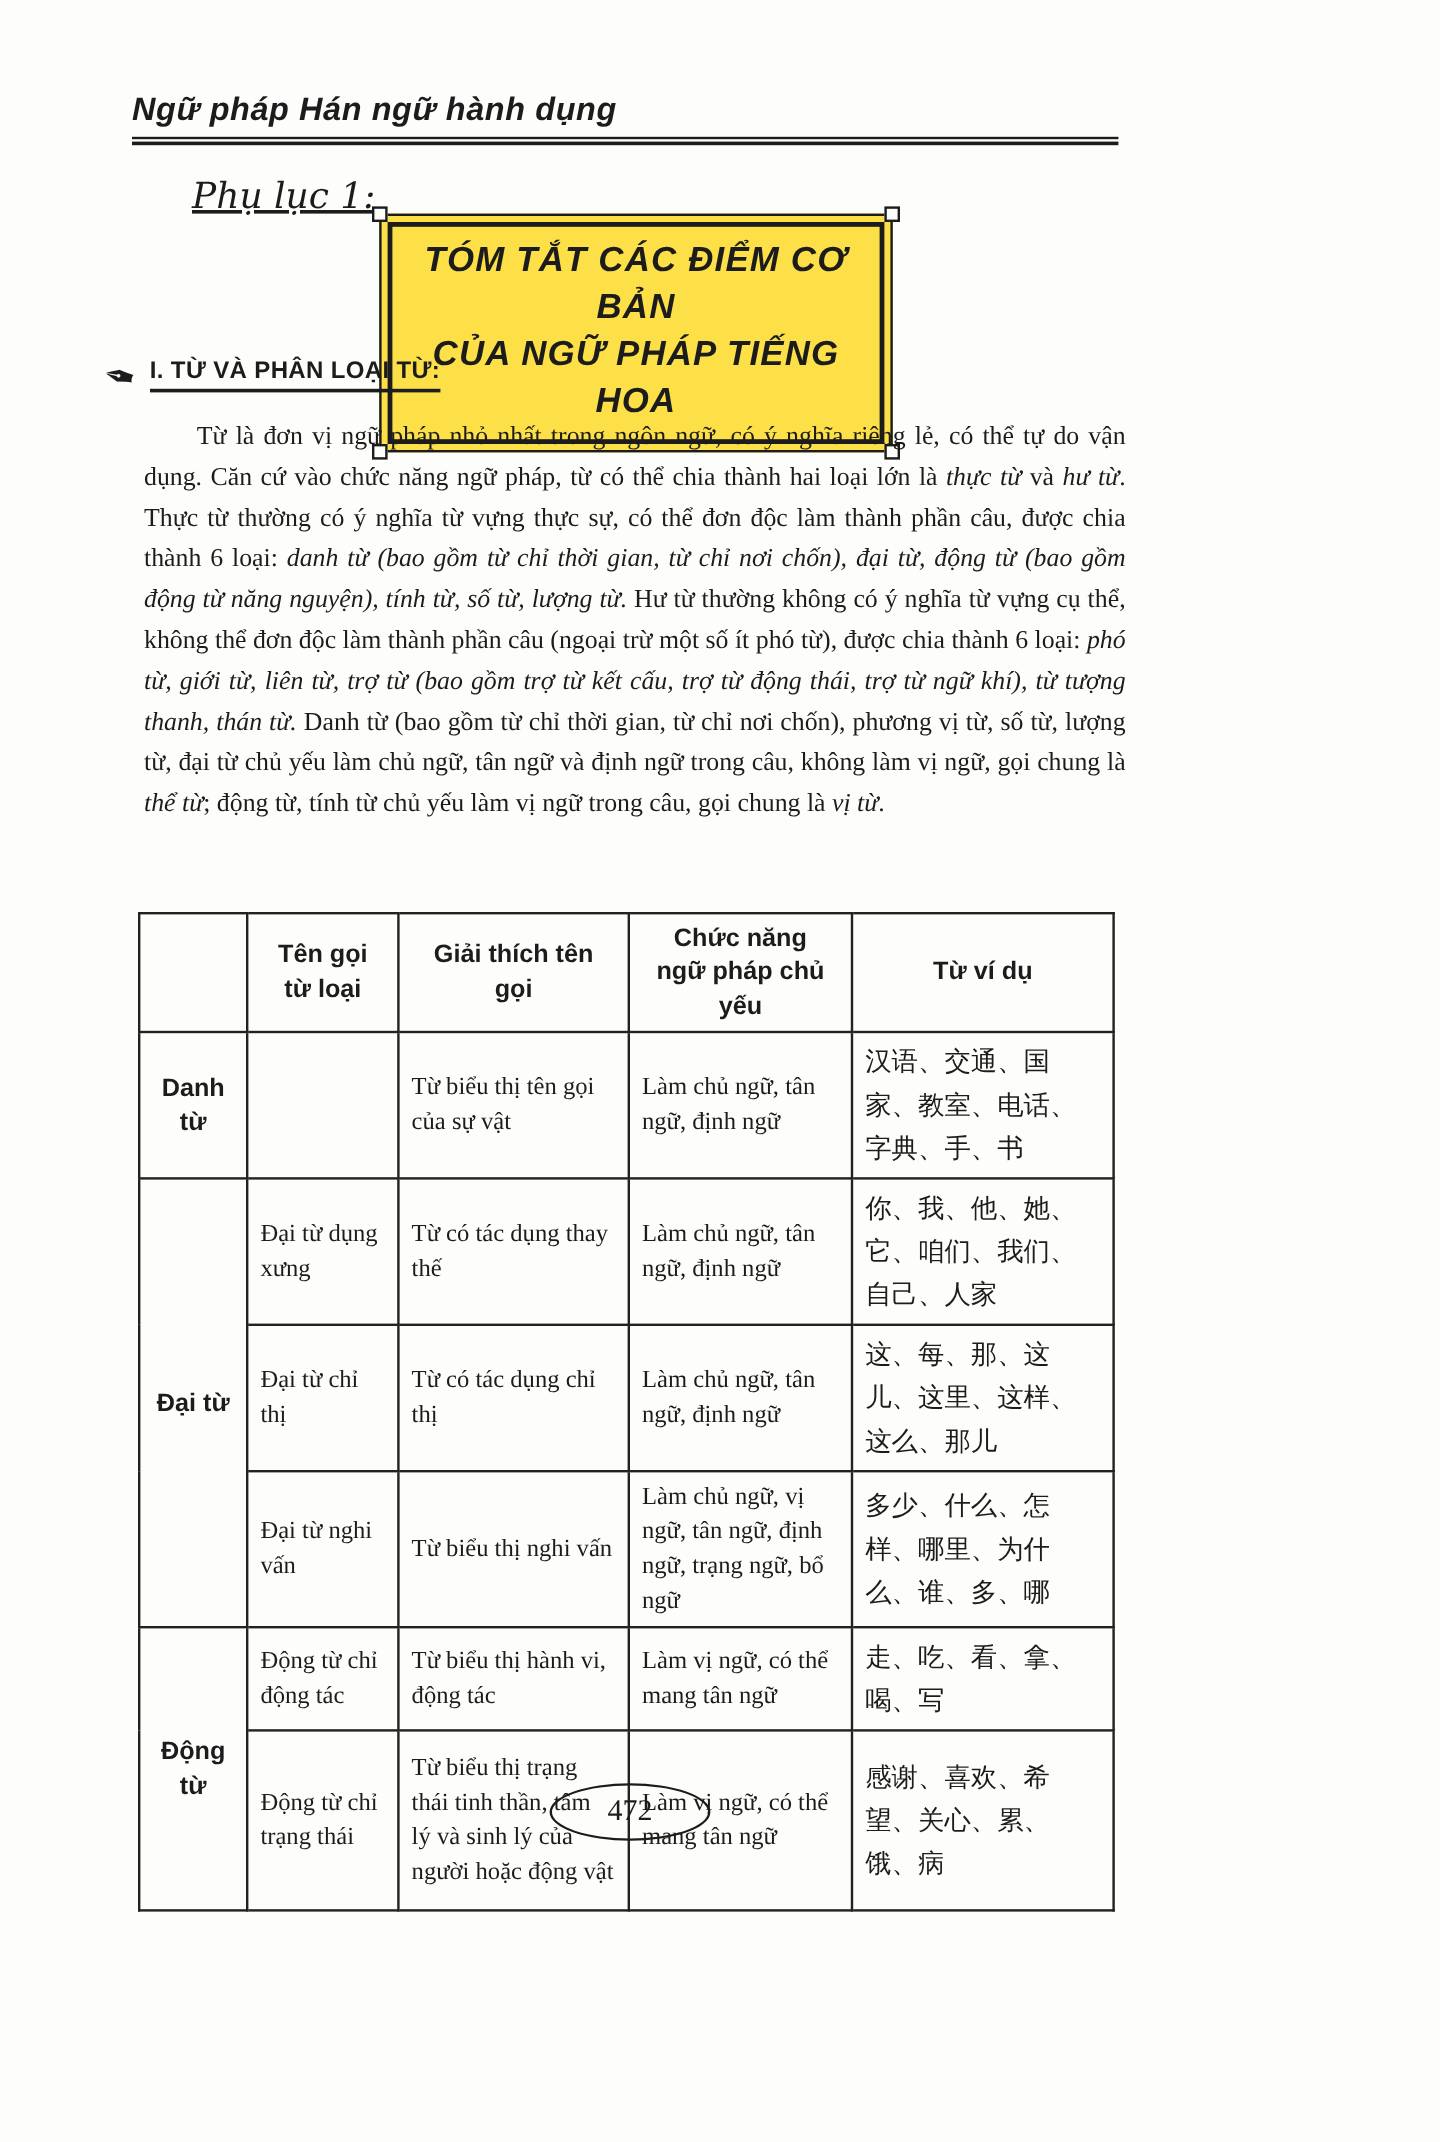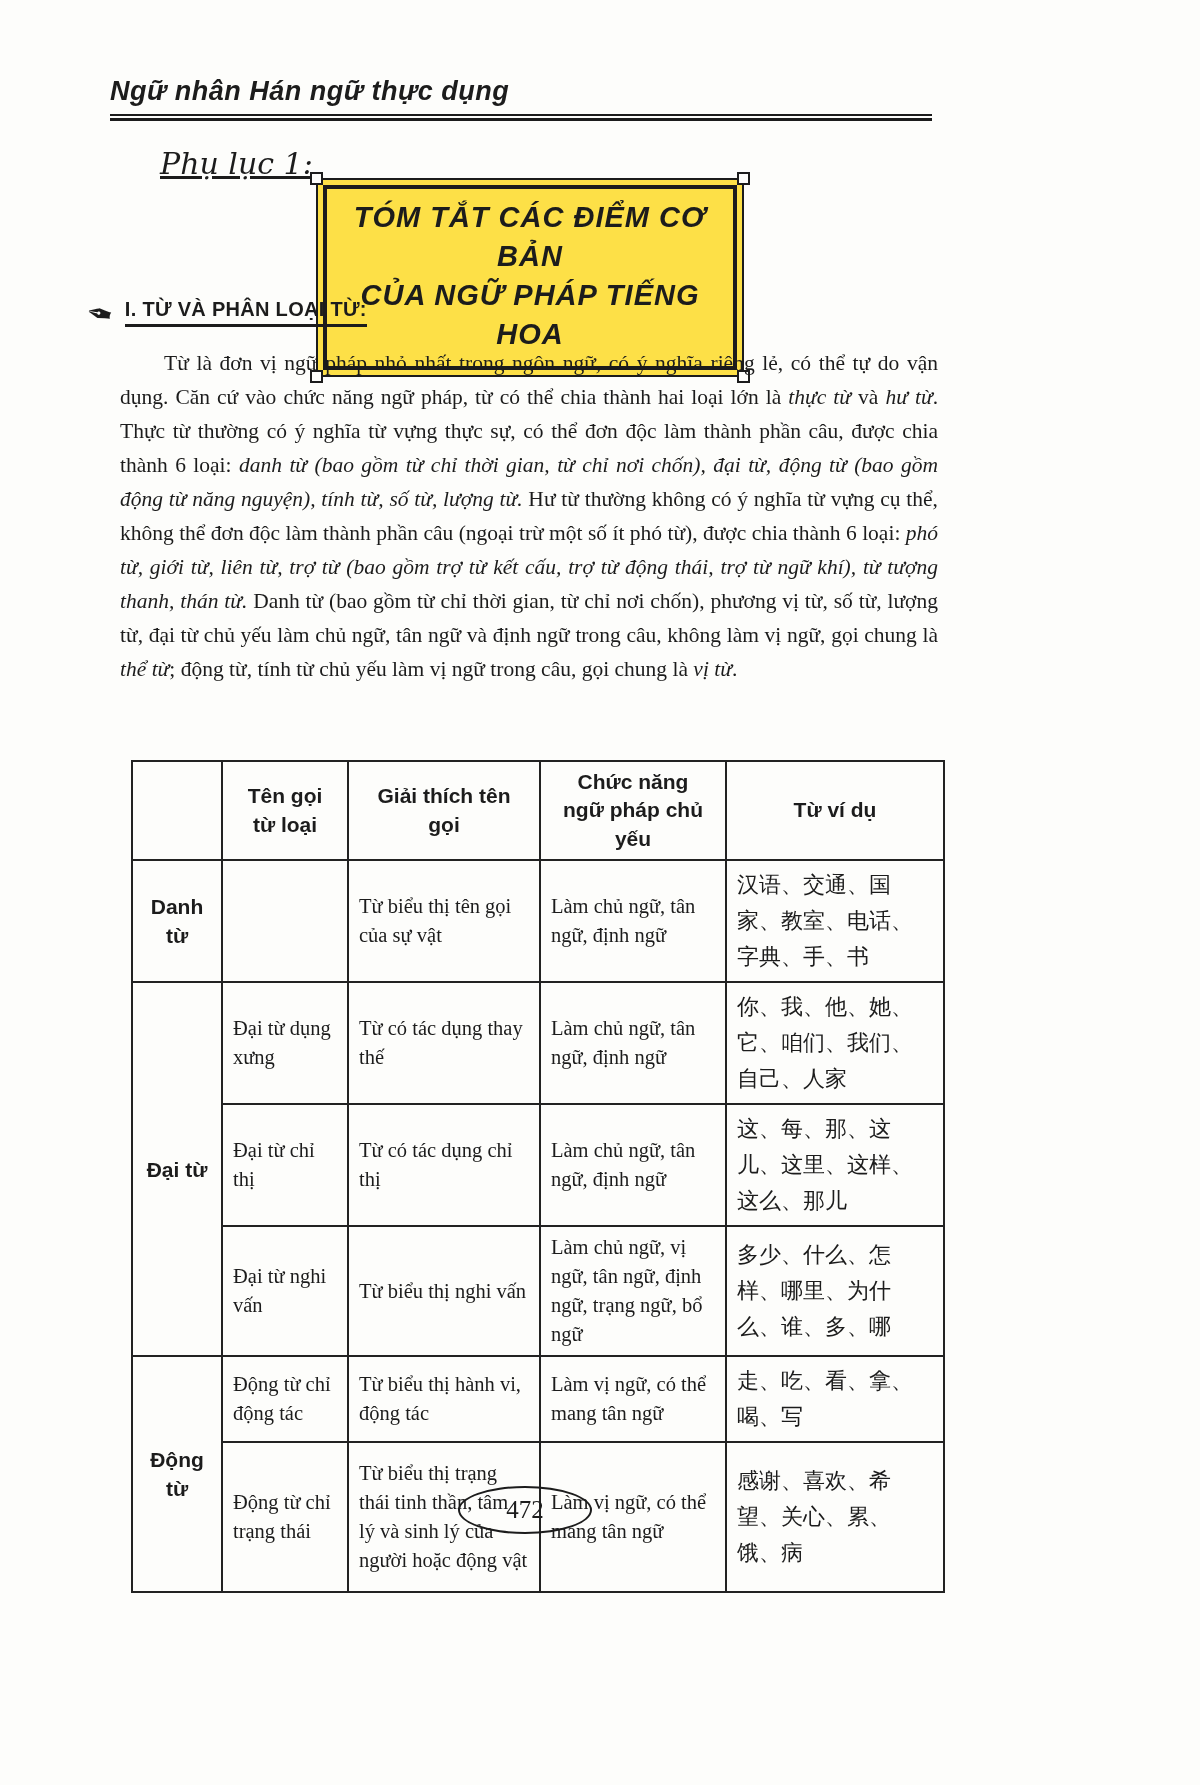--- a/index.html
+++ b/index.html
@@ -52,21 +52,21 @@
 
   
   .body-text {
     position:absolute; left:120px; top:346px; width:818px;
     font-size:21.5px; line-height:34px; text-align:justify; text-indent:44px;
   }
   .it { font-style:italic; }
 
   
   .grammar-table {
-    position:absolute; left:131px; top:760px; width:812px;
+    position:absolute; left:115px; top:760px; width:812px;
     border-collapse:collapse; table-layout:fixed;padding-left:10px;
   }
   .grammar-table th, .grammar-table td {
     border:2px solid #222; padding:6px 10px; vertical-align:middle;
   }
   .grammar-table th {
     font-family:"Liberation Sans", sans-serif; font-weight:bold; font-size:21px;
     text-align:center; white-space:pre-line; line-height:1.35; height:62px;
   }
   .grammar-table td { font-size:20.5px; line-height:29px; }
@@ -85,21 +85,21 @@
     border:2px solid #1c1c1c; border-radius:50%;
     display:flex; align-items:center; justify-content:center; font-size:25px;
   }
 </style>
 </head>
 <body>
 
 <div class="page">
 
   <div class="scan-header">
-    <div class="head-title">Ngữ nhân Hán ngữ thực dụng</div>
+    <div class="head-title">Ngữ pháp Hán ngữ hành dụng</div>
     <div class="header-rule"></div>
   </div>
 
   <div class="appendix">Phụ lục 1:</div>
 
   <div class="title-box">
     <div class="corner tl"></div>
     <div class="corner tr"></div>
     <div class="corner bl"></div>
     <div class="corner br"></div>

